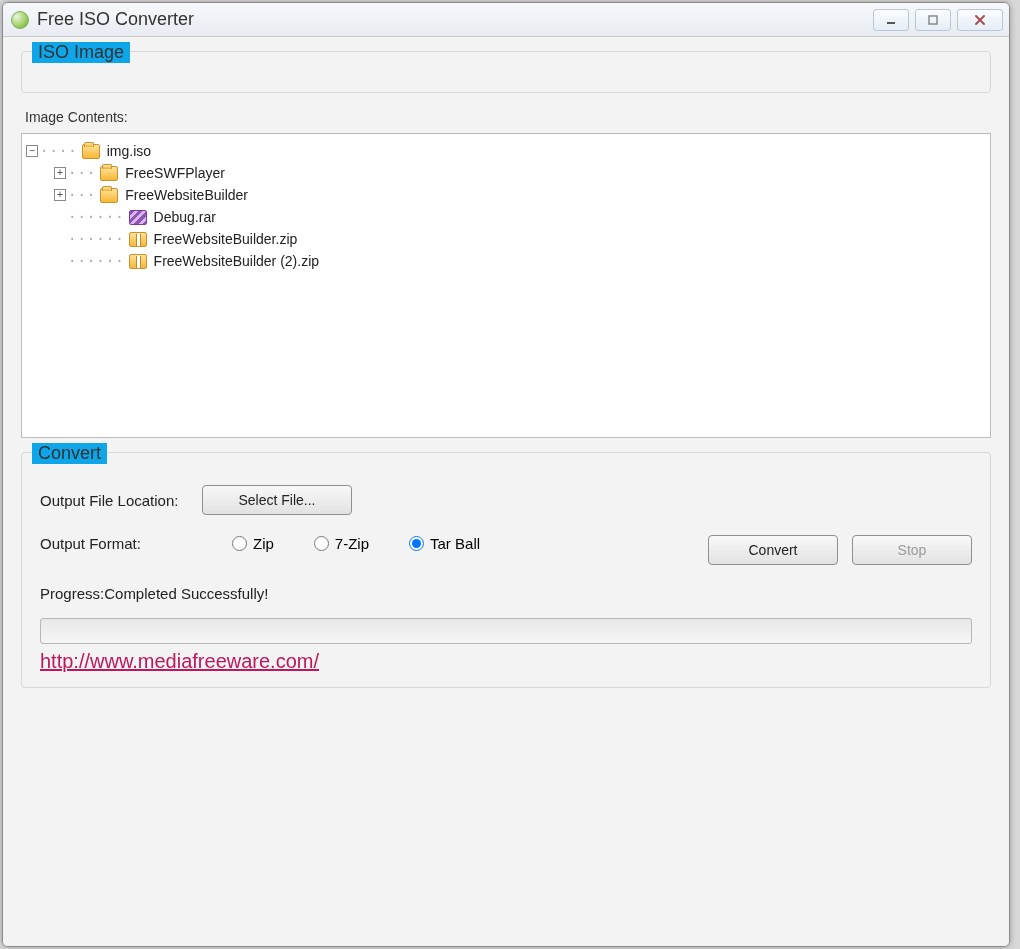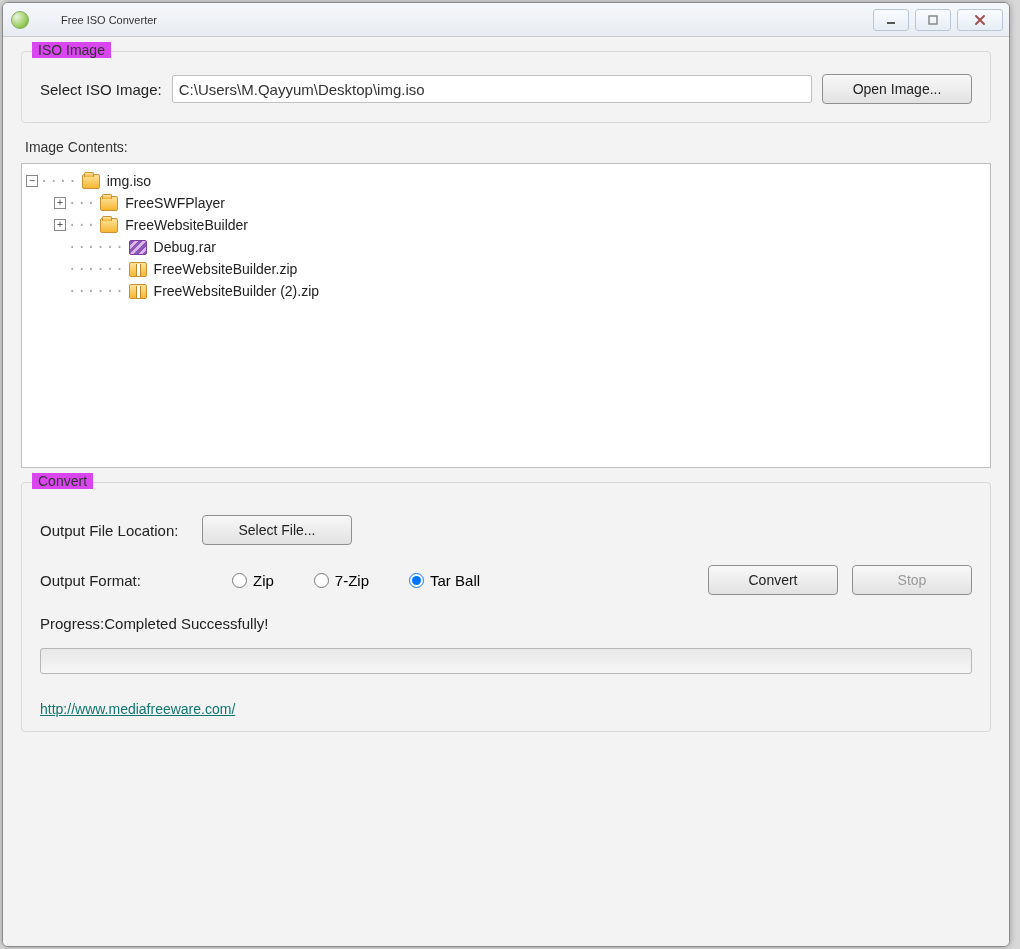--- a/index.html
+++ b/index.html
@@ -33,21 +33,21 @@
   padding-left: 8px;
 }
 .titlebar .app-icon {
   width: 18px; height: 18px;
   border-radius: 50%;
   background: radial-gradient(circle at 30% 30%, #e8f5e0, #9fce60 60%, #5fa030);
   border: 1px solid #7fb060;
   margin-right: 8px;
   position: relative;
 }
-.titlebar .title { font-size: 11px; color: #333; margin-left: 24px; }
+.titlebar .title { font-size: 18px; color: #333; }
 .winbtns { margin-left: auto; display: flex; gap: 6px; padding-right: 6px; }
 .winbtn {
   width: 36px; height: 22px;
   border: 1px solid #b9c6d8;
   border-radius: 3px;
   background: linear-gradient(#fafcff,#e6edf6);
   display: flex; align-items: center; justify-content: center;
   font-family: Arial, sans-serif;
   font-size: 13px; color: #555;
 }
@@ -62,23 +62,23 @@
   border: 1px solid #d8d8d8;
   border-radius: 4px;
   padding: 22px 18px 18px 18px;
   margin-bottom: 16px;
   position: relative;
   background: #f3f3f3;
 }
 .groupbox .legend {
   position: absolute;
   top: -10px; left: 10px;
-  background: #d946ef;
+  background: #0ea5e9;
   padding: 0 6px;
-  font-size: 14px;
+  font-size: 18px;
   color: #333;
 }
 .row { display: flex; align-items: center; gap: 10px; }
 .label { font-size: 15px; color: #222; }
 input.text {
   flex: 1;
   height: 28px;
   border: 1px solid #c0c0c0;
   border-radius: 2px;
   padding: 0 6px;
@@ -154,31 +154,31 @@
   background: linear-gradient(#ffe29a,#f7b733);
   border:1px solid #c9912f; border-radius:2px;
   position:relative;
 }
 .zip-icon::after {
   content:""; position:absolute; left:6px; top:1px;
   width:3px; height:12px; background:#fff;
   border-left:1px solid #b88828; border-right:1px solid #b88828;
 }
 .tnode .tlabel { margin-left: 3px; color: #222; }
-.radio-row { display:flex; align-items:center; gap:40px; margin-top:20px; }
+.radio-row { display:flex; align-items:flex-start; gap:40px; margin-top:20px; }
 .radio-row .label { width: 152px; }
 .radio-opt { display:flex; align-items:center; gap:6px; font-size:15px; }
 input[type=radio] { width:15px; height:15px; }
 .progress-row { display:flex; align-items:center; margin-top:20px; }
 .progressbar {
   height:26px; border:1px solid #b7b7b7; border-radius:3px;
   background: linear-gradient(#e8e8e8,#f6f6f6);
   margin-top:16px;
 }
-a.link { color:#0f766e; text-decoration:underline; font-size:14px; display:inline-block; margin-top:27px; }
+a.link { color:#be185d; text-decoration:underline; font-size:20px; display:inline-block; margin-top:6px; }
 .btn-wide { width: 150px; }
 .format-btns { margin-left:auto; display:flex; gap:14px; }
 </style>
 </head>
 <body>
 
 <div class="window">
   <div class="titlebar">
     <span class="app-icon"></span>
     <span class="title">Free ISO Converter</span>
@@ -198,25 +198,20 @@
             <path d="M3 3 L11 11 M11 3 L3 11" stroke="#a05050" stroke-width="2" stroke-linecap="round"></path>
           </svg>
       </div>
     </div>
   </div>
 
   <div class="content">
 
     <div class="groupbox">
       <div class="legend">ISO Image</div>
-      <div class="row">
-        <span class="label">Select ISO Image:</span>
-        <input class="text" type="text" value="C:\Users\M.Qayyum\Desktop\img.iso" style="">
-        <button class="btn btn-wide">Open Image...</button>
-      </div>
     </div>
 
     <div class="section-label">Image Contents:</div>
 
     <div class="tree">
       <div class="tnode">
         <span class="exp">−</span>
         <span class="dots">····</span>
         <span class="ticon folder-icon"></span>
         <span class="tlabel">img.iso</span>

